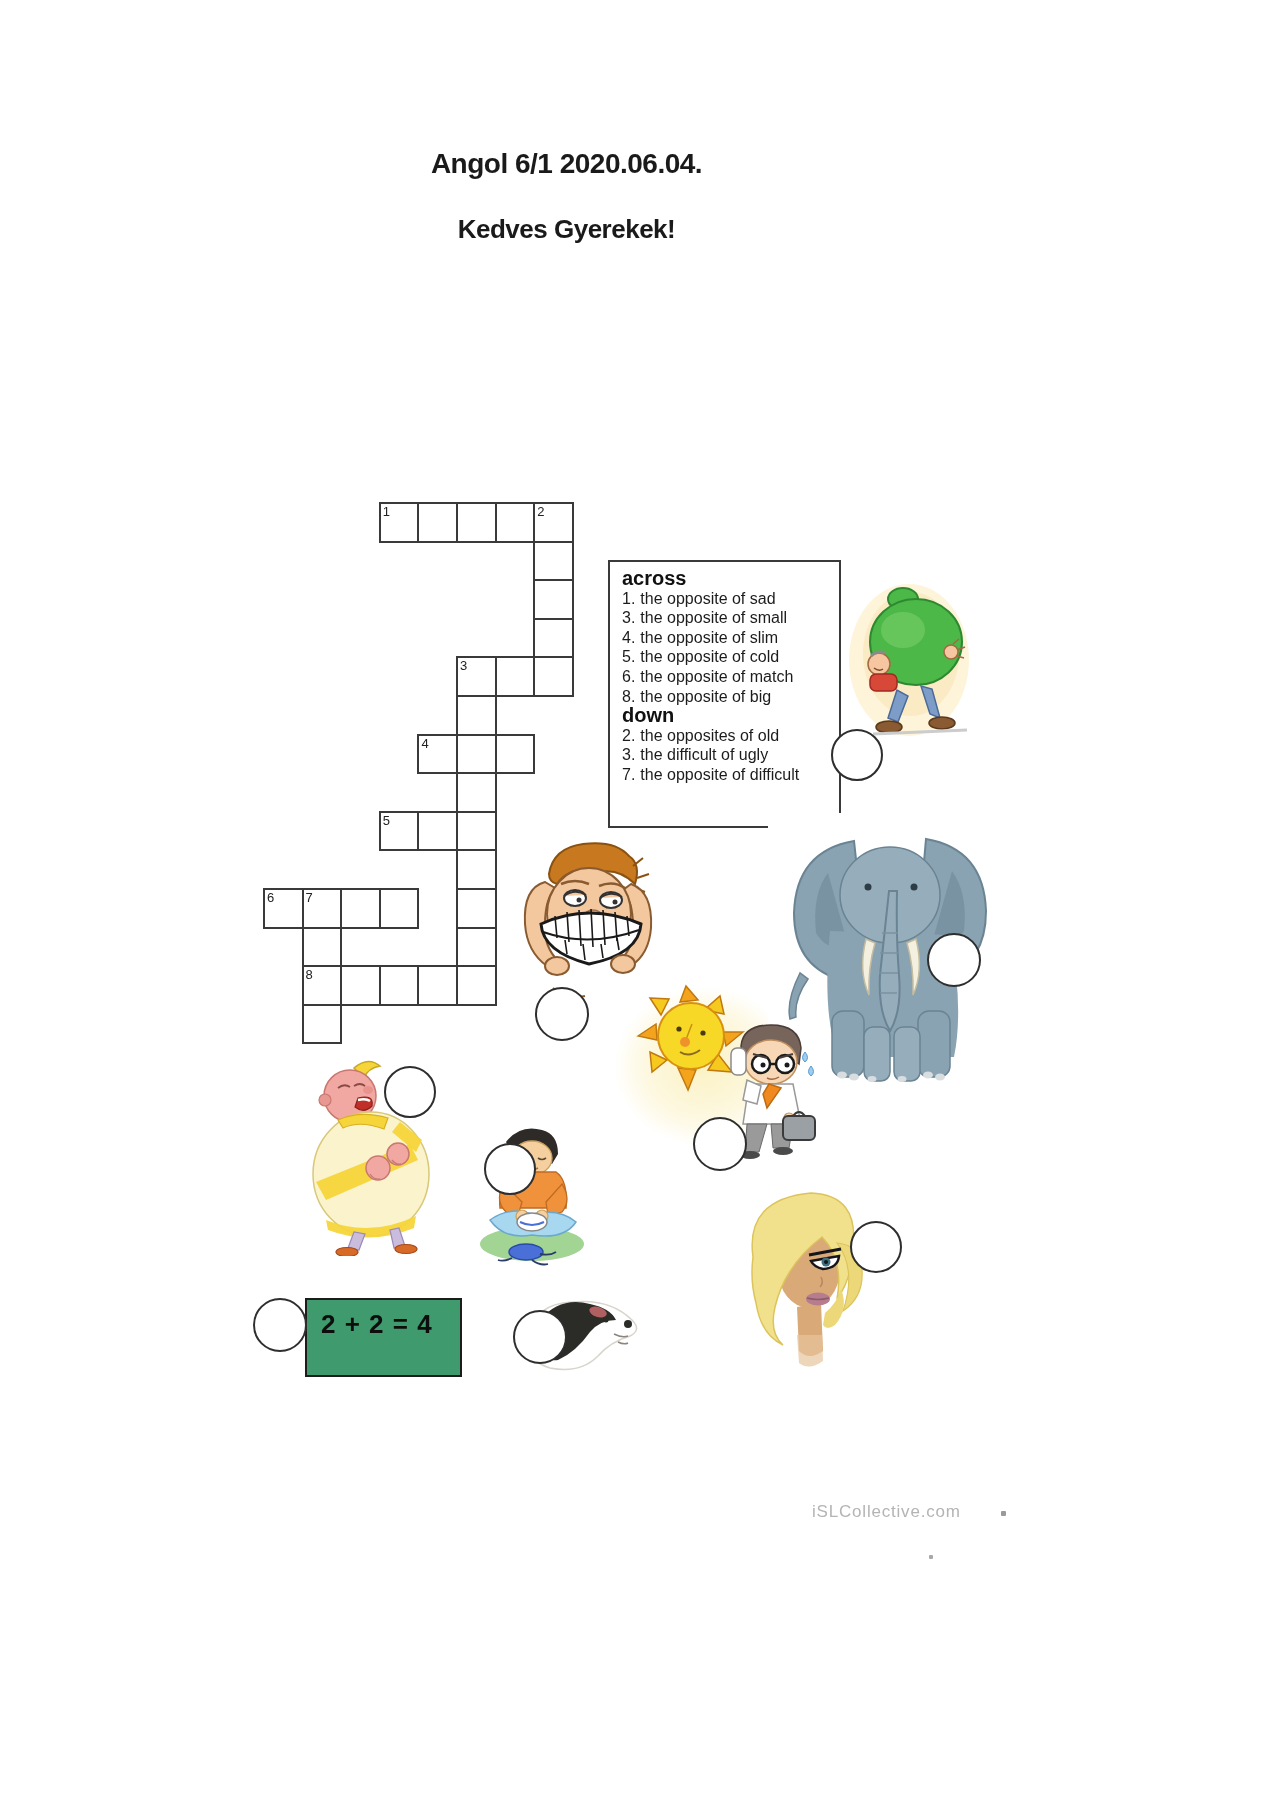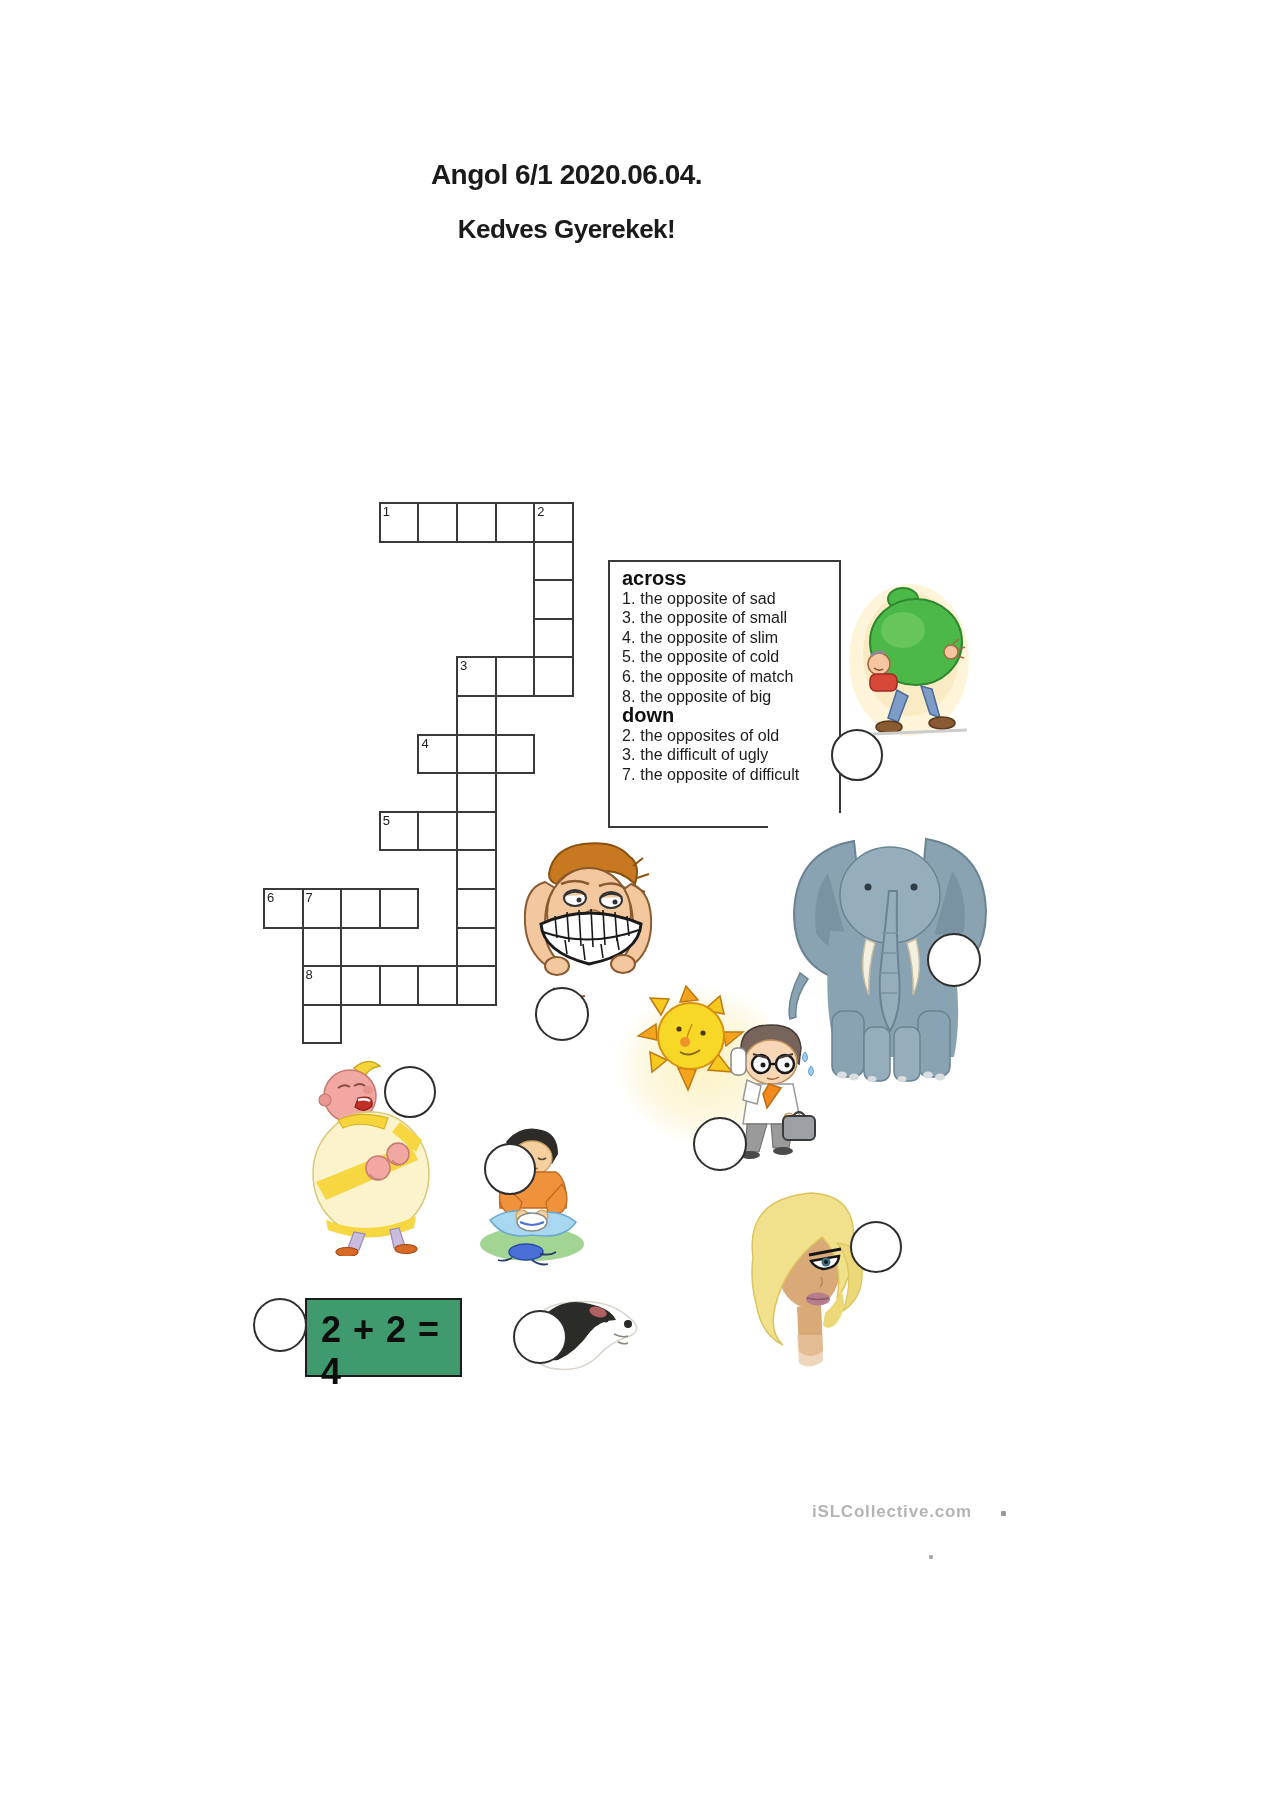--- a/index.html
+++ b/index.html
@@ -3,21 +3,21 @@
 <meta charset="utf-8">
 <style>
   html,body{margin:0;padding:0;background:#e8e8e8;}
   .page{
     position:relative;width:1273px;height:1800px;background:#ffffff;
     margin:0 auto;overflow:hidden;
     font-family:"Liberation Sans", sans-serif;color:#1a1a1a;
   }
   
   .doc-header{position:absolute;left:133px;top:0;width:867px;text-align:center;}
-  .doc-title{position:absolute;left:0;top:159px;width:100%;font-size:28px;font-weight:bold;letter-spacing:-0.5px;}
+  .doc-title{position:absolute;left:0;top:148px;width:100%;font-size:28px;font-weight:bold;letter-spacing:-0.5px;}
   .doc-greeting{position:absolute;left:0;top:214px;width:100%;font-size:26px;font-weight:bold;letter-spacing:-0.5px;}
   .task-para{position:absolute;left:133px;top:270px;width:960px;font-size:21px;line-height:47px;letter-spacing:-0.2px;}
   .task-num{font-size:29px;}
   
   .ws-title{position:absolute;left:235px;top:456px;font-size:17.5px;font-weight:bold;letter-spacing:0.4px;color:#161616;}
   #crossword{position:absolute;left:263px;top:502px;width:320px;height:550px;}
   .cw-cell{
     position:absolute;box-sizing:border-box;width:40.6px;height:40.6px;
     border:2px solid #3a3a3a;background:#ffffff;
   }
@@ -32,27 +32,27 @@
   
   .illus{position:absolute;z-index:2;}
   .glow{
     position:absolute;left:614px;top:986px;width:180px;height:160px;border-radius:50%;z-index:1;
     background:radial-gradient(closest-side,#fbf2c4 0%,#fdf8e0 65%,rgba(253,248,224,0) 100%);
   }
   .eq-box{
     position:absolute;left:305px;top:1298px;width:157px;height:79px;box-sizing:border-box;
     background:#3f9b6e;border:2px solid #1c1c1c;z-index:2;
   }
-  .eq-text{position:absolute;left:14px;top:9px;font-size:36px;font-weight:bold;color:#0d0d0d;letter-spacing:1px;}
+  .eq-text{position:absolute;left:14px;top:9px;font-size:26px;font-weight:bold;color:#0d0d0d;letter-spacing:1px;}
   .ans-circle{
     position:absolute;box-sizing:border-box;border-radius:50%;
     background:#ffffff;border:2px solid #2e2e2e;z-index:4;
   }
   
-  .watermark{position:absolute;left:812px;top:1502px;font-size:17px;font-weight:bold;color:#b4b4b4;letter-spacing:0.8px;}
+  .watermark{position:absolute;left:812px;top:1502px;font-size:17px;font-weight:normal;color:#b4b4b4;letter-spacing:0.8px;}
   .wm-dot1{position:absolute;left:1001px;top:1511px;width:5px;height:5px;background:#9a9a9a;border-radius:1px;}
   .wm-dot2{position:absolute;left:929px;top:1555px;width:4px;height:4px;background:#a8a8a8;border-radius:1px;}
 </style>
 </head>
 <body>
 
 <div class="page">
 
   <div class="doc-header">
     <div class="doc-title">Angol 6/1 2020.06.04.</div>

